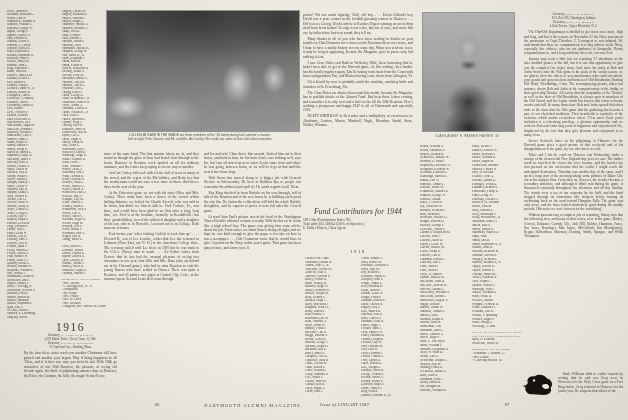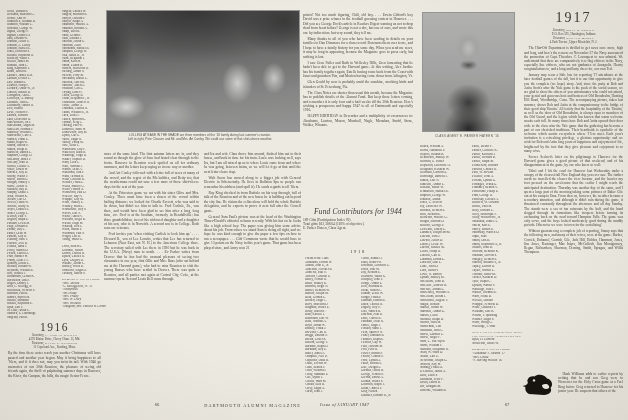--- a/index.html
+++ b/index.html
@@ -271,21 +271,21 @@
     <p>At the Princeton game we sat with his sister Olive and Mrs. Conley. There must have been a dozen of the crowd within hailing distance; we looked for Charlie Everett, who was said to be down, but didn't see him to talk to. Fred Carlisle, Pa., was there, and would have been glad to see him after a long, long time, etc. Fred is at the Institute, formerly in Kendallville; has three grandchildren, two of his widowed daughter and a daughter of his son, who is in Norwich. A second son is in College. Both sons are veterans.</p>
     <p>Fred invites you 'when visiting Carlisle to look him up.' . . . . Howard R., son of Lee Loavits, writes that Lee has returned to Lebanon (Near East, not N. H.) to the American College there. The secretary sailed with Lee there in 1920 but he was back in the U.S.A. (Navy) man to south. . . . Ev Parker writes from Denver that he has had the unusual pleasure of seeing two classmates in one year, first Ollie and Mrs. Russ (who sat behind me at the Harvard game), who had to miss Reunion to visit the young Russes who have settled in Denver. There was quite a Reunion, and all parties met again at Central City, Colo., at the summer opera. Second Louis Bell came through.</p>
   </div>
 <div class="abs textcol" style="left:204px;top:152px;width:97px;height:248px;">
     <p>and Ira and wife Clara drove him around, flashed him out to their house, and back in time for his train. Louie was looking well, says Ira, but I am all mixed up as to where Louie came from and where he was going, between trains, so we will let it go at that until the next letter clears it up.</p>
     <p>Walt Snow has moved along to a bigger job with General Electric in Schenectady. He lives in Ballston Spa so people can remember his address (and spell it). He sends regards to all '16ers.</p>
     <p>Ray King checked in from Buffalo on his way through, full of talk of the Reunion and of the new house he is building out beyond the city line. He claims the cellar alone will hold the whole Buffalo delegation, and he expects to prove it next fall after the Cornell game.</p>
     <p>General Sam Paul's picture was at the head of the Washington Times-Herald's editorial column recently. With his hat on he looks like a high school boy. The paper was giving him some advice about his job. From where we stand Sam is doing all right, and we hope he was kind enough to give the paper a few tips on how to run a newspaper. . . . Giff Commons wrote that he would have to give 15 points on the Navy in this year's game. That game has been played since, and Army won 21</p>
   </div>
 
-<div class="abs" style="left:8px;top:321px;width:93px;height:80px;">
+<div class="abs" style="left:24px;top:321px;width:93px;height:80px;">
   <div class="year-mid">1916</div>
   <div class="sec-line">
     <span class="sec-role">Secretary,</span>
     <span class="sec-name">F. ADRIAN WILKES</span>
   </div>
   <div class="sec-line">4291 Blaine Drive, Chevy Chase 15, Md.</div>
   <div class="sec-line">
     <span class="sec-role">Treasurer,</span>
     <span class="sec-name">DAVID S. WINDSOR</span>
   </div>
@@ -529,21 +529,20 @@
     </div>
   <div class="list-head" style="text-transform:uppercase;">Memorial gifts from:</div>
   <div class="names-r mem">
       <div class="nline">*Alexander J. Jardine '17</div>
       <div class="nline">*Mrs. Chase</div>
       <div class="nline">*F. Sterling Willcox '16</div>
     </div>
 </div>
 
 <div class="abs" style="left:524px;top:10px;width:99px;height:362px;">
-  <div class="year-big">1917</div>
   <div class="sec-line" style="margin-top:1.5px;">
     <span class="sec-role">Secretary,</span>
     <span class="sec-name">MOTT B. BROWN</span>
   </div>
   <div class="sec-line">P. O. Box 595, Huntington, Indiana</div>
   <div class="sec-line">
     <span class="sec-role">Treasurer,</span>
     <span class="sec-name">RONALD MOORE</span>
   </div>
   <div class="sec-line" style="margin-bottom:2.5px;">4 Park Terrace, Upper Montclair, N. J.</div>

